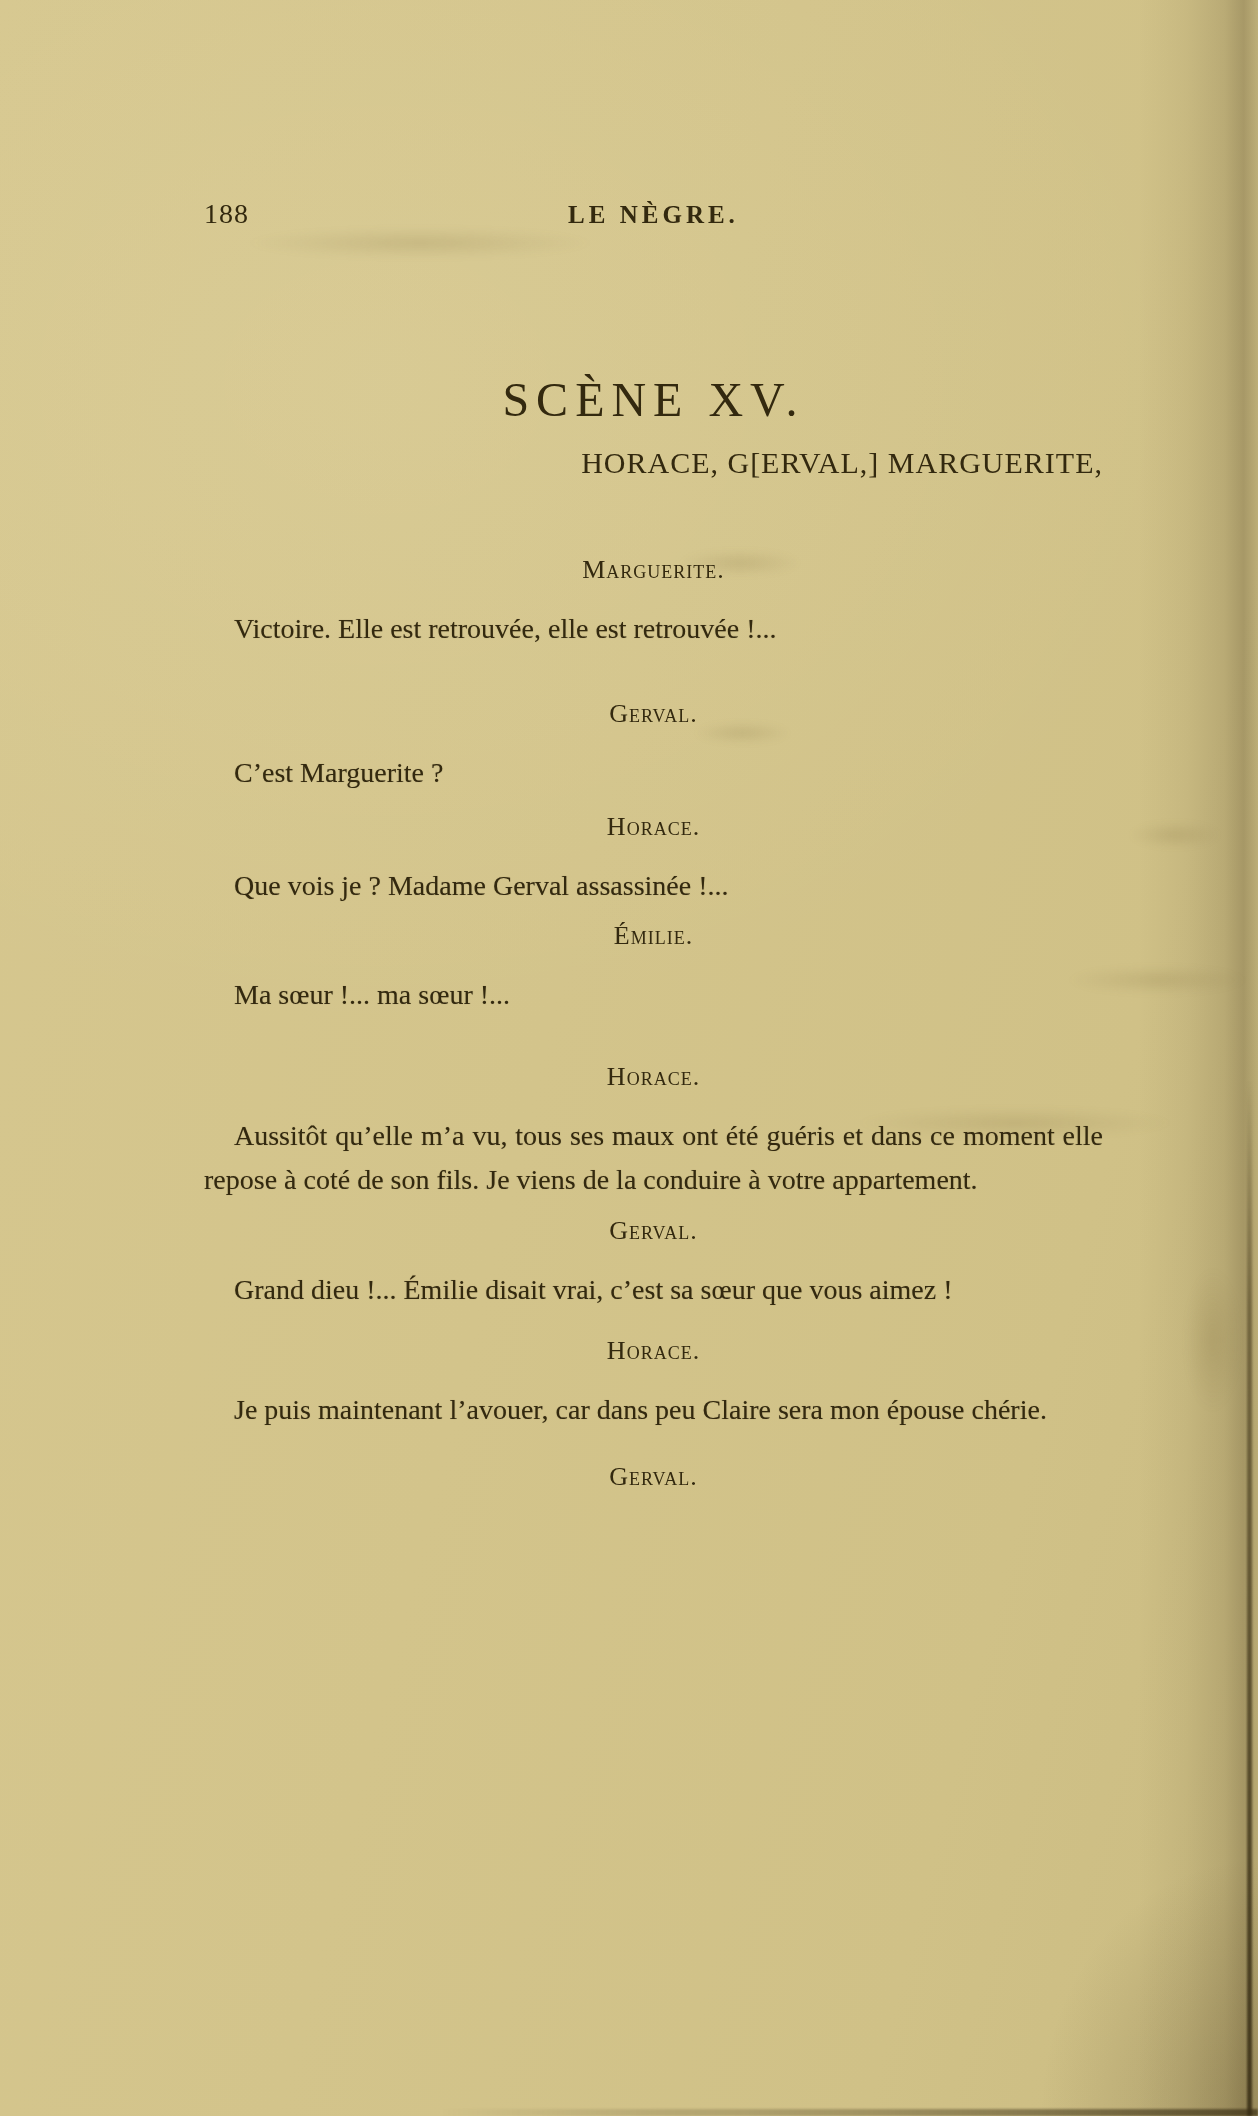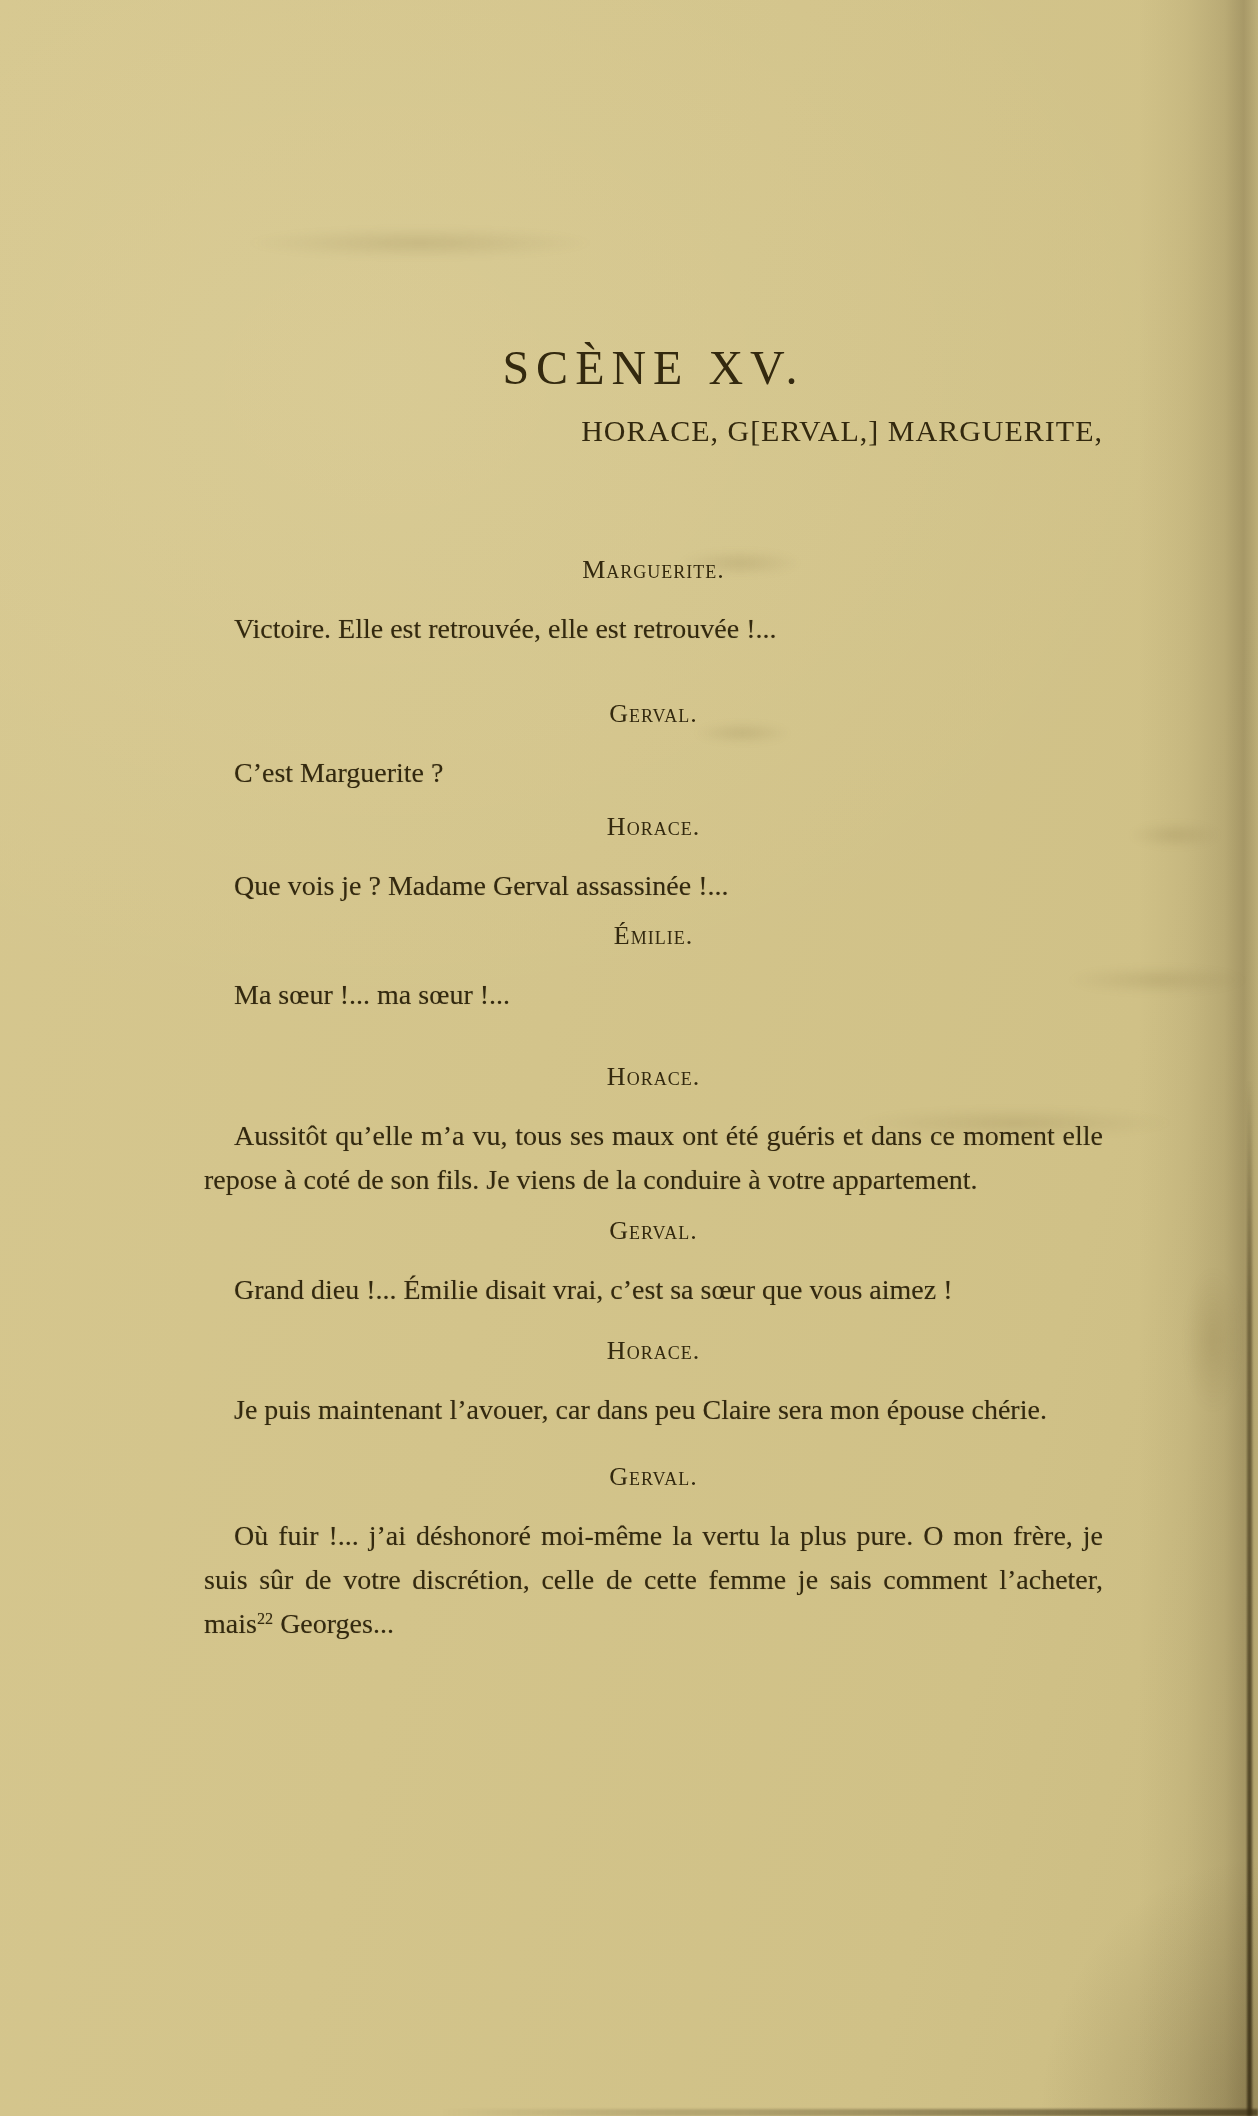--- a/index.html
+++ b/index.html
@@ -102,21 +102,21 @@
     text-indent: 30px;
     text-shadow: 0 0 1px rgba(50,40,20,0.30);
   }
   sup, .sup {
     font-size: 58%;
     line-height: 0;
     position: relative; top: -0.55em;
     vertical-align: baseline;
   }
 
-  #dialogue .dialogue-block:nth-child(1) { margin-top: 104px; }
+  #dialogue .dialogue-block:nth-child(1) { margin-top: 72px; }
   #dialogue .dialogue-block:nth-child(2) { margin-top: 48px; }
   #dialogue .dialogue-block:nth-child(3) { margin-top: 17px; }
   #dialogue .dialogue-block:nth-child(4) { margin-top: 13px; }
   #dialogue .dialogue-block:nth-child(5) { margin-top: 45px; }
   #dialogue .dialogue-block:nth-child(6) { margin-top: 14px; }
   #dialogue .dialogue-block:nth-child(7) { margin-top: 24px; }
   #dialogue .dialogue-block:nth-child(8) { margin-top: 30px; }
   #dialogue .dialogue-block:nth-child(6) .line { width: 800px; }
 </style>
 </head>
@@ -131,20 +131,24 @@
   <div class="ghost g1"></div>
   <div class="ghost g2"></div>
   <div class="ghost g3"></div>
   <div class="ghost g4"></div>
   <div class="ghost g5"></div>
   <div class="ghost g6"></div>
   <div class="ghost g7"></div>
 
   <div class="column">
 
+    <div class="running-head">
+      <span class="page-number">188</span>
+      <span class="running-title">LE NÈGRE.</span>
+    </div>
 
     <h1 class="scene-title">SCÈNE XV.</h1>
 
     <div class="cast">
       <div class="cast-line">HORACE, G[ERVAL,] MARGUERITE,</div>
     </div>
 
     <main id="dialogue">
         <div class="dialogue-block">
           <div class="speaker">Marguerite.</div>
@@ -169,18 +173,17 @@
         <div class="dialogue-block">
           <div class="speaker">Gerval.</div>
           <p class="line"><span>Grand dieu&nbsp;!... Émilie disait vrai, c’est sa sœur que vous aimez&nbsp;!</span></p>
         </div>
         <div class="dialogue-block">
           <div class="speaker">Horace.</div>
           <p class="line"><span>Je puis maintenant l’avouer, car dans peu Claire sera mon épouse chérie.</span></p>
         </div>
         <div class="dialogue-block">
           <div class="speaker">Gerval.</div>
-          <p class="line"><span>Où fuir&nbsp;!... j’ai déshonoré moi-même la vertu la plus pure. O mon frère, je suis sûr de votre discrétion, celle de cette femme je sais comment l’acheter, mais</span><sup>22</sup><span> Georges...</span></p>
         </div>
       </main>
 
   </div>
 </div>
 
 </body></html>

